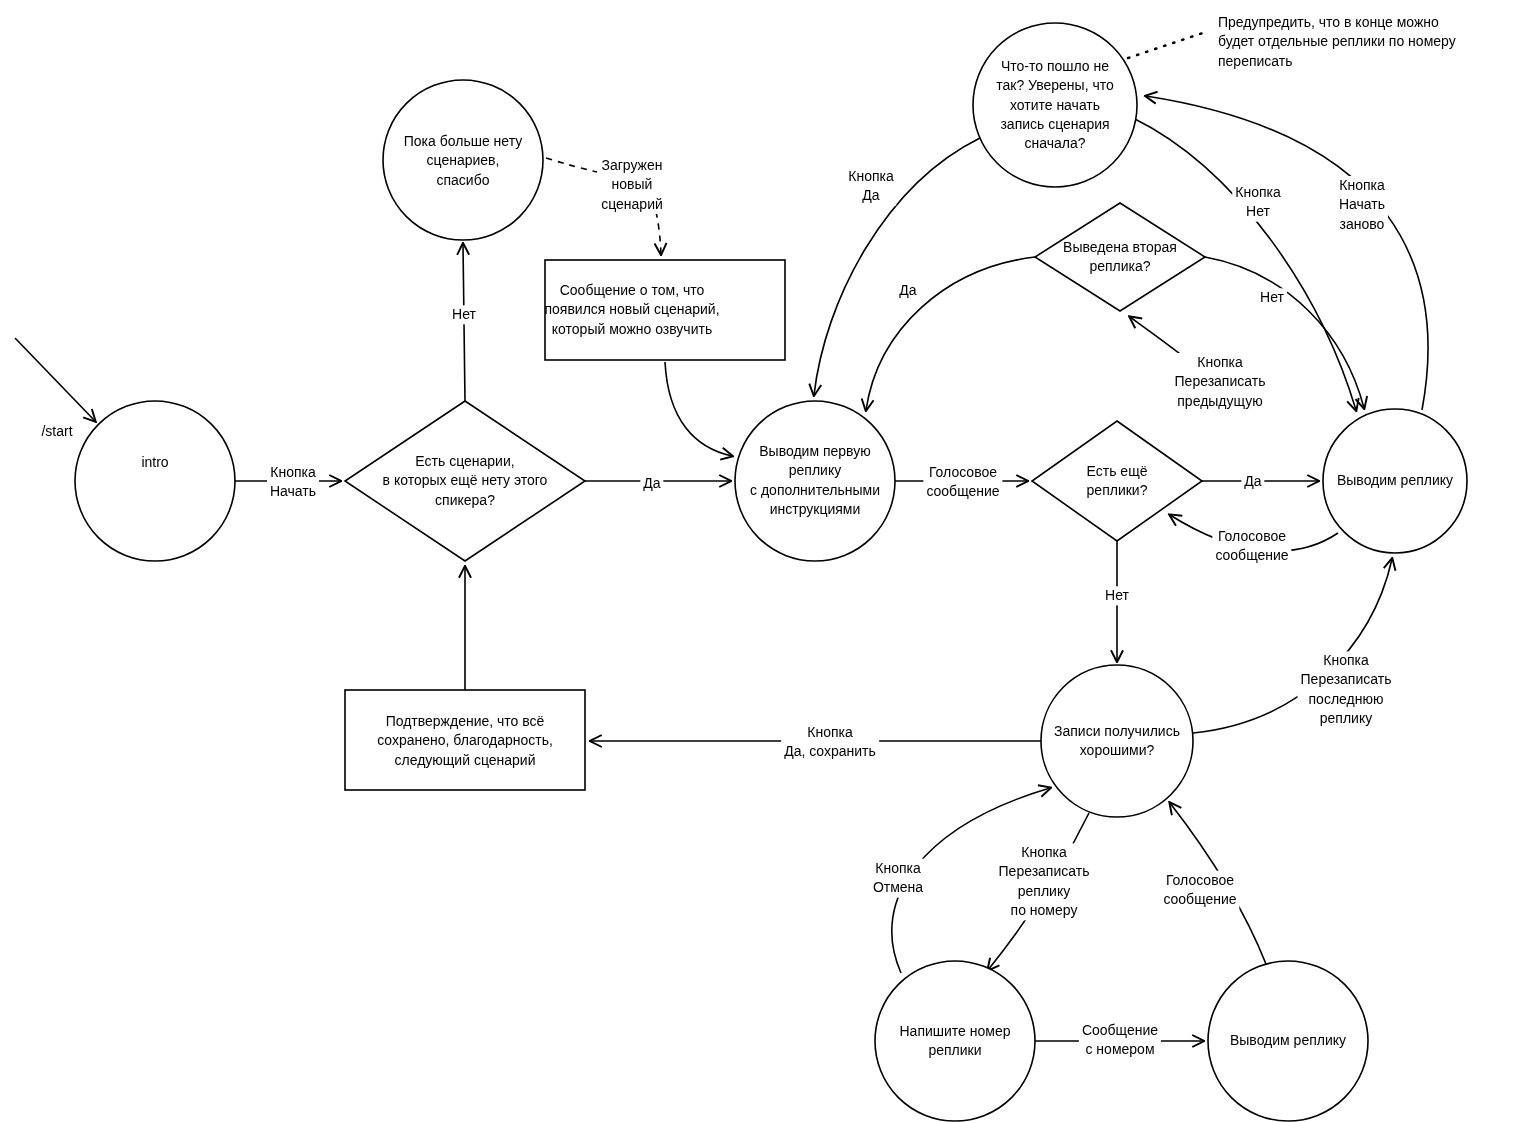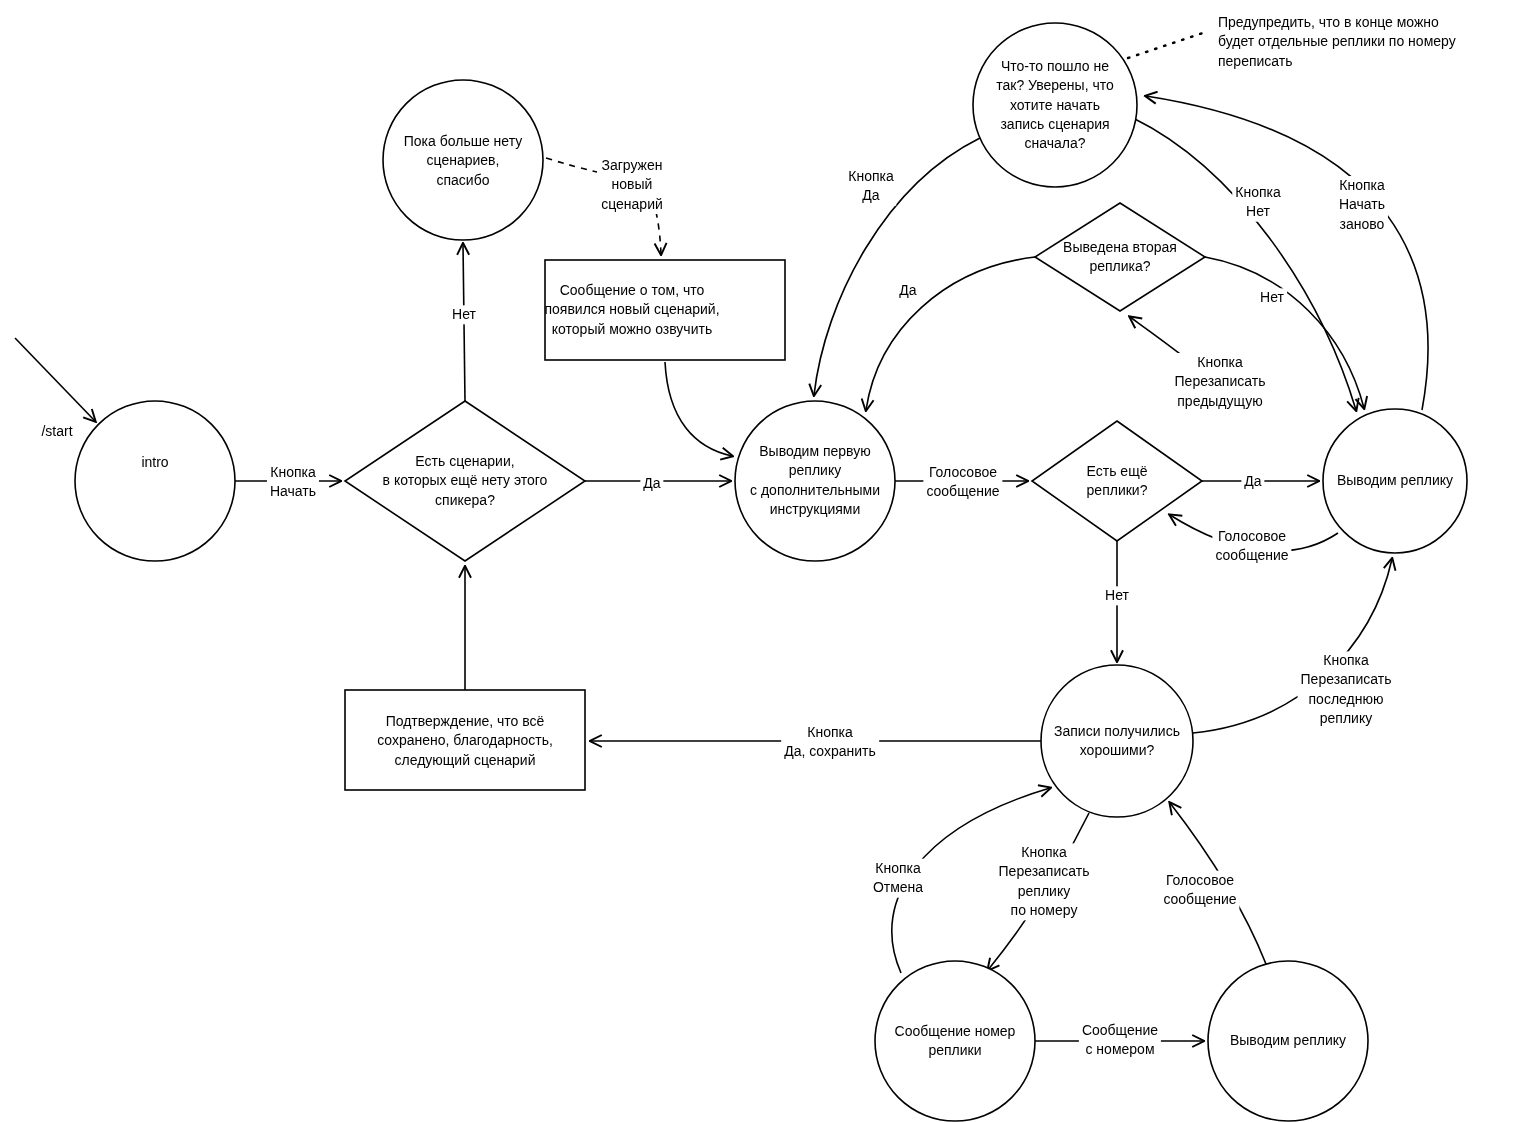--- a/index.html
+++ b/index.html
@@ -106,21 +106,21 @@
   <div class="lbl" style="left:1055px;top:105px;">Что-то пошло не
 так? Уверены, что
 хотите начать
 запись сценария
 сначала?</div>
   <div class="lbl" style="left:1117px;top:741px;">Записи получились
 хорошими?</div>
   <div class="lbl" style="left:465px;top:741px;">Подтверждение, что всё
 сохранено, благодарность,
 следующий сценарий</div>
-  <div class="lbl" style="left:955px;top:1041px;">Сообщение номер
+  <div class="lbl" style="left:955px;top:1041px;">Напишите номер
 реплики</div>
   <div class="lbl" style="left:1288px;top:1041px;">Выводим реплику</div>
 
   <div class="lbl edge-lbl" style="left:57px;top:384px;margin-top:48px;">/start</div>
   <div class="lbl edge-lbl" style="left:293px;top:482px;">Кнопка
 Начать</div>
   <div class="lbl edge-lbl" style="left:464px;top:315px;">Нет</div>
   <div class="lbl edge-lbl" style="left:632px;top:185px;">Загружен
 новый
 сценарий</div>

